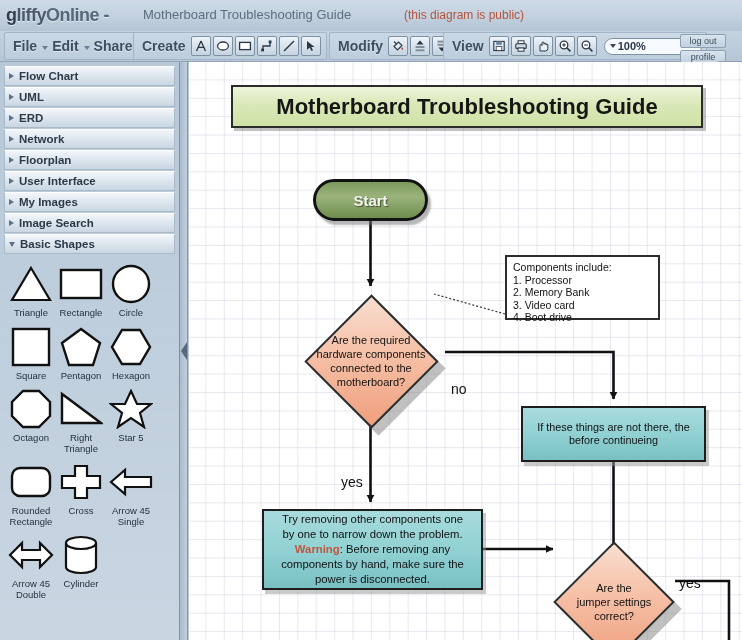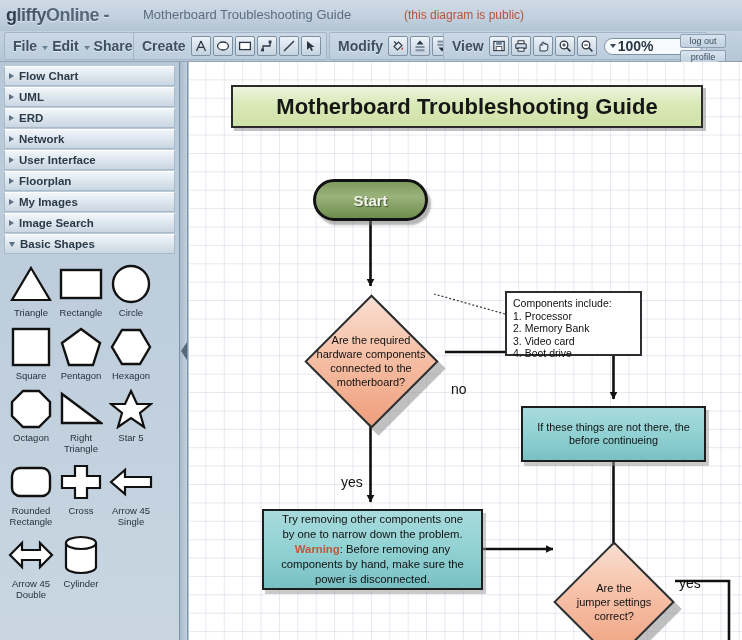--- a/index.html
+++ b/index.html
@@ -64,21 +64,21 @@
     background: linear-gradient(to bottom,#eef3f8,#c5d3e0);
     border: 1px solid #7d91a5; border-radius: 2px;
     display: flex; align-items: center; justify-content: center;
     color: #33414f; font-size: 12px; line-height: 1;
   }
   .ibtn svg { display: block; }
   #zoombox {
     width: 98px; height: 17px; margin-left: 6px;
     background: #f6fafd; border: 1px solid #7d91a5; border-radius: 9px;
     display: flex; align-items: center; padding-left: 5px;
-    font-size: 14px; color: #2a3744; font-weight: bold;
+    font-size: 11px; color: #2a3744; font-weight: bold;
   }
   #zoombox .zc {
     width: 0; height: 0; border-left: 3px solid transparent;
     border-right: 3px solid transparent; border-top: 4px solid #37475a;
     margin-right: 2px;
   }
   .smallbtn {
     position: absolute; width: 46px; height: 14px;
     background: linear-gradient(to bottom,#d9e4ee,#c2d1e0);
     border: 1px solid #8ba0b3; border-radius: 2px;
@@ -189,25 +189,24 @@
     border: 2px solid #2d2d2d;
     transform: rotate(45deg);
   }
   .diamond-text {
     position: absolute; left: 0; top: 0; width: 100%; height: 100%;
     display: flex; align-items: center; justify-content: center;
     text-align: center; font-size: 11px; color: #111; line-height: 14px;
   }
 
   #note-box {
-    left: 316px; top: 193px; width: 137px; height: 65px;
+    left: 316px; top: 193px; width: 155px; height: 65px;
     background: #ffffff; border: 2px solid #2d2d2d;
     font-size: 10.5px; color: #111; line-height: 12.6px;
     padding: 4px 12px 0 6px;
-    margin-top: 36px;
   }
 
   #blue-box-1 {
     left: 332px; top: 344px; width: 185px; height: 56px;
     background: linear-gradient(to bottom,#a8dbdd 0%,#8fd0d2 55%,#79c0c3 100%);
     border: 2px solid #1d1d1d;
     display: flex; align-items: center; justify-content: center;
     text-align: center; font-size: 10.8px; color: #111; line-height: 13.5px;
     padding: 0 5px;
     box-shadow: 3px 4px 0 rgba(150,150,150,0.5);
@@ -379,25 +378,25 @@
       <div class="cat">
           <span class="tri"></span>
           <span>ERD</span>
         </div>
       <div class="cat">
           <span class="tri"></span>
           <span>Network</span>
         </div>
       <div class="cat">
           <span class="tri"></span>
+          <span>Floorplan</span>
+        </div>
+      <div class="cat">
+          <span class="tri"></span>
           <span>User Interface</span>
-        </div>
-      <div class="cat">
-          <span class="tri"></span>
-          <span>Floorplan</span>
         </div>
       <div class="cat">
           <span class="tri"></span>
           <span>My Images</span>
         </div>
       <div class="cat">
           <span class="tri"></span>
           <span>Image Search</span>
         </div>
       <div class="cat open">

